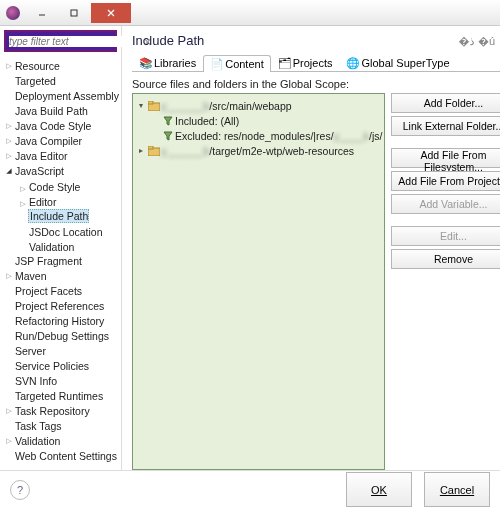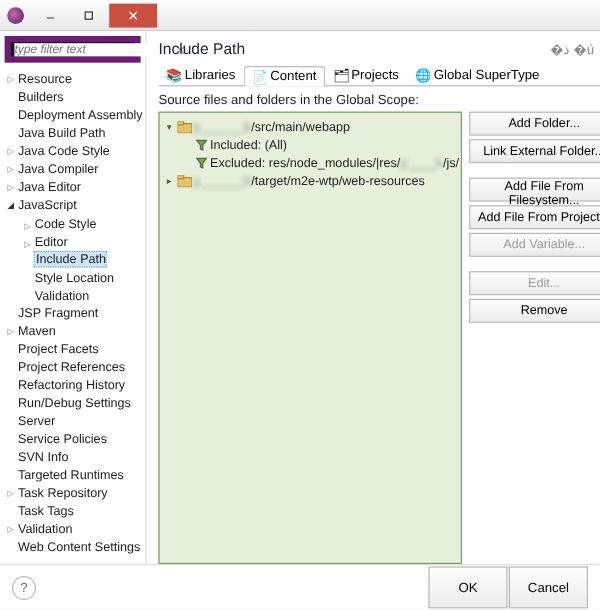--- a/index.html
+++ b/index.html
@@ -6,21 +6,21 @@
 body{background:#f0f0f0;width:500px;height:508px;overflow:hidden;}
 .titlebar{height:26px;background:linear-gradient(#fff,#e8e8e8);display:flex;align-items:center;border-bottom:1px solid #ccc;}
 .titlebar .eclipse-icon{width:14px;height:14px;margin:0 6px;background:radial-gradient(circle at 40% 40%,#c6a,#426);border-radius:50%;}
 .titlebar .title{flex:1;text-align:center;color:#333;}
 .titlebar .winbtns{display:flex;}
 .titlebar .winbtn{width:30px;height:20px;margin:2px 1px;display:flex;align-items:center;justify-content:center;border:1px solid transparent;}
 .titlebar .winbtn.close{background:#c94f3e;color:#fff;width:40px;}
 .titlebar .winbtn svg{width:8px;height:8px;}
 .body{display:flex;height:444px;background:#fff;}
 .leftcol{width:122px;border-right:1px solid #ddd;display:flex;flex-direction:column;}
-.filterbar{height:22px;margin:4px;border:5px solid #701a75;background:#0f172a;display:flex;align-items:center;padding:0 3px;}
+.filterbar{height:22px;margin:4px;border:2px solid #701a75;background:#4c1d95;display:flex;align-items:center;padding:0 3px;}
 .filterbar input{flex:1;border:none;outline:none;font-style:italic;color:#999;font-size:10px;}
 .filterbar .clr{width:10px;height:10px;color:#999;}
 .tree{flex:1;overflow:auto;padding:2px 0 2px 4px;}
 .tree .node{display:flex;align-items:center;height:15px;cursor:default;white-space:nowrap;color:#222;}
 .tree .node .tw{width:10px;display:inline-flex;justify-content:center;}
 .tree .node .lbl{padding-left:1px;font-size:10.5px;}
 .tree .indent1{padding-left:14px;align-items:flex-end;}
 .tree .sel .lbl{background:#cde6f7;border:1px dotted #7aa;}
 .rightcol{flex:1;display:flex;flex-direction:column;padding:6px 8px 0 10px;}
 .hdr{display:flex;align-items:center;margin-bottom:4px;}
@@ -38,21 +38,21 @@
 .srcrow .ic{width:14px;display:inline-flex;justify-content:center;}
 .srcrow .tx{font-size:10.5px;color:#222;}
 .pad1{padding-left:14px;}
 .btncol{width:124px;display:flex;flex-direction:column;gap:3px;}
 .btncol button{height:20px;border:1px solid #b5b5b5;background:linear-gradient(#fdfdfd,#ececec);cursor:default;font-size:10.5px;}
 .btncol button:disabled{color:#9a9a9a;}
 .btncol .gap{height:6px;}
 .footer{height:38px;border-top:1px solid #ddd;display:flex;align-items:center;padding:0 10px;background:#fff;}
 .footer .help{width:20px;height:20px;border:1px solid #bbb;border-radius:50%;display:flex;align-items:center;justify-content:center;color:#668;}
 .footer .sp{flex:1;}
-.footer button{width:66px;height:35px;margin-left:1px;border:1px solid #b5b5b5;background:linear-gradient(#fdfdfd,#ececec);}
+.footer button{width:66px;height:35px;margin-left:12px;border:1px solid #b5b5b5;background:linear-gradient(#fdfdfd,#ececec);text-decoration:underline;}
 .blur{color:transparent;text-shadow:0 0 4px #888;}
 svg{display:block;}
 </style>
 </head>
 <body>
 
 <div class="titlebar">
   <span class="eclipse-icon"></span>
   <div class="winbtns">
     <div class="winbtn">
@@ -79,21 +79,21 @@
       <input placeholder="type filter text" style="">
       <span class="clr">✕</span>
     </div>
     <div class="tree" id="tree">
         <div class="node">
           <span class="tw" style="font-size: 7px; color: rgb(136, 136, 136);">▷</span>
           <span class="lbl">Resource</span>
         </div>
         <div class="node">
           <span class="tw" style="font-size: 7px; color: rgb(136, 136, 136);"></span>
-          <span class="lbl">Builders</span>
+          <span class="lbl">Targeted</span>
         </div>
         <div class="node">
           <span class="tw" style="font-size: 7px; color: rgb(136, 136, 136);"></span>
           <span class="lbl">Deployment Assembly</span>
         </div>
         <div class="node">
           <span class="tw" style="font-size: 7px; color: rgb(136, 136, 136);"></span>
           <span class="lbl">Java Build Path</span>
         </div>
         <div class="node">
@@ -119,21 +119,21 @@
         <div class="node indent1">
           <span class="tw" style="font-size: 7px; color: rgb(136, 136, 136);">▷</span>
           <span class="lbl">Editor</span>
         </div>
         <div class="node indent1 sel">
           <span class="tw" style="font-size: 7px; color: rgb(136, 136, 136);"></span>
           <span class="lbl">Include Path</span>
         </div>
         <div class="node indent1">
           <span class="tw" style="font-size: 7px; color: rgb(136, 136, 136);"></span>
-          <span class="lbl">Style Location</span>
+          <span class="lbl">JSDoc Location</span>
         </div>
         <div class="node indent1">
           <span class="tw" style="font-size: 7px; color: rgb(136, 136, 136);"></span>
           <span class="lbl">Validation</span>
         </div>
         <div class="node">
           <span class="tw" style="font-size: 7px; color: rgb(136, 136, 136);"></span>
           <span class="lbl">JSP Fragment</span>
         </div>
         <div class="node">

